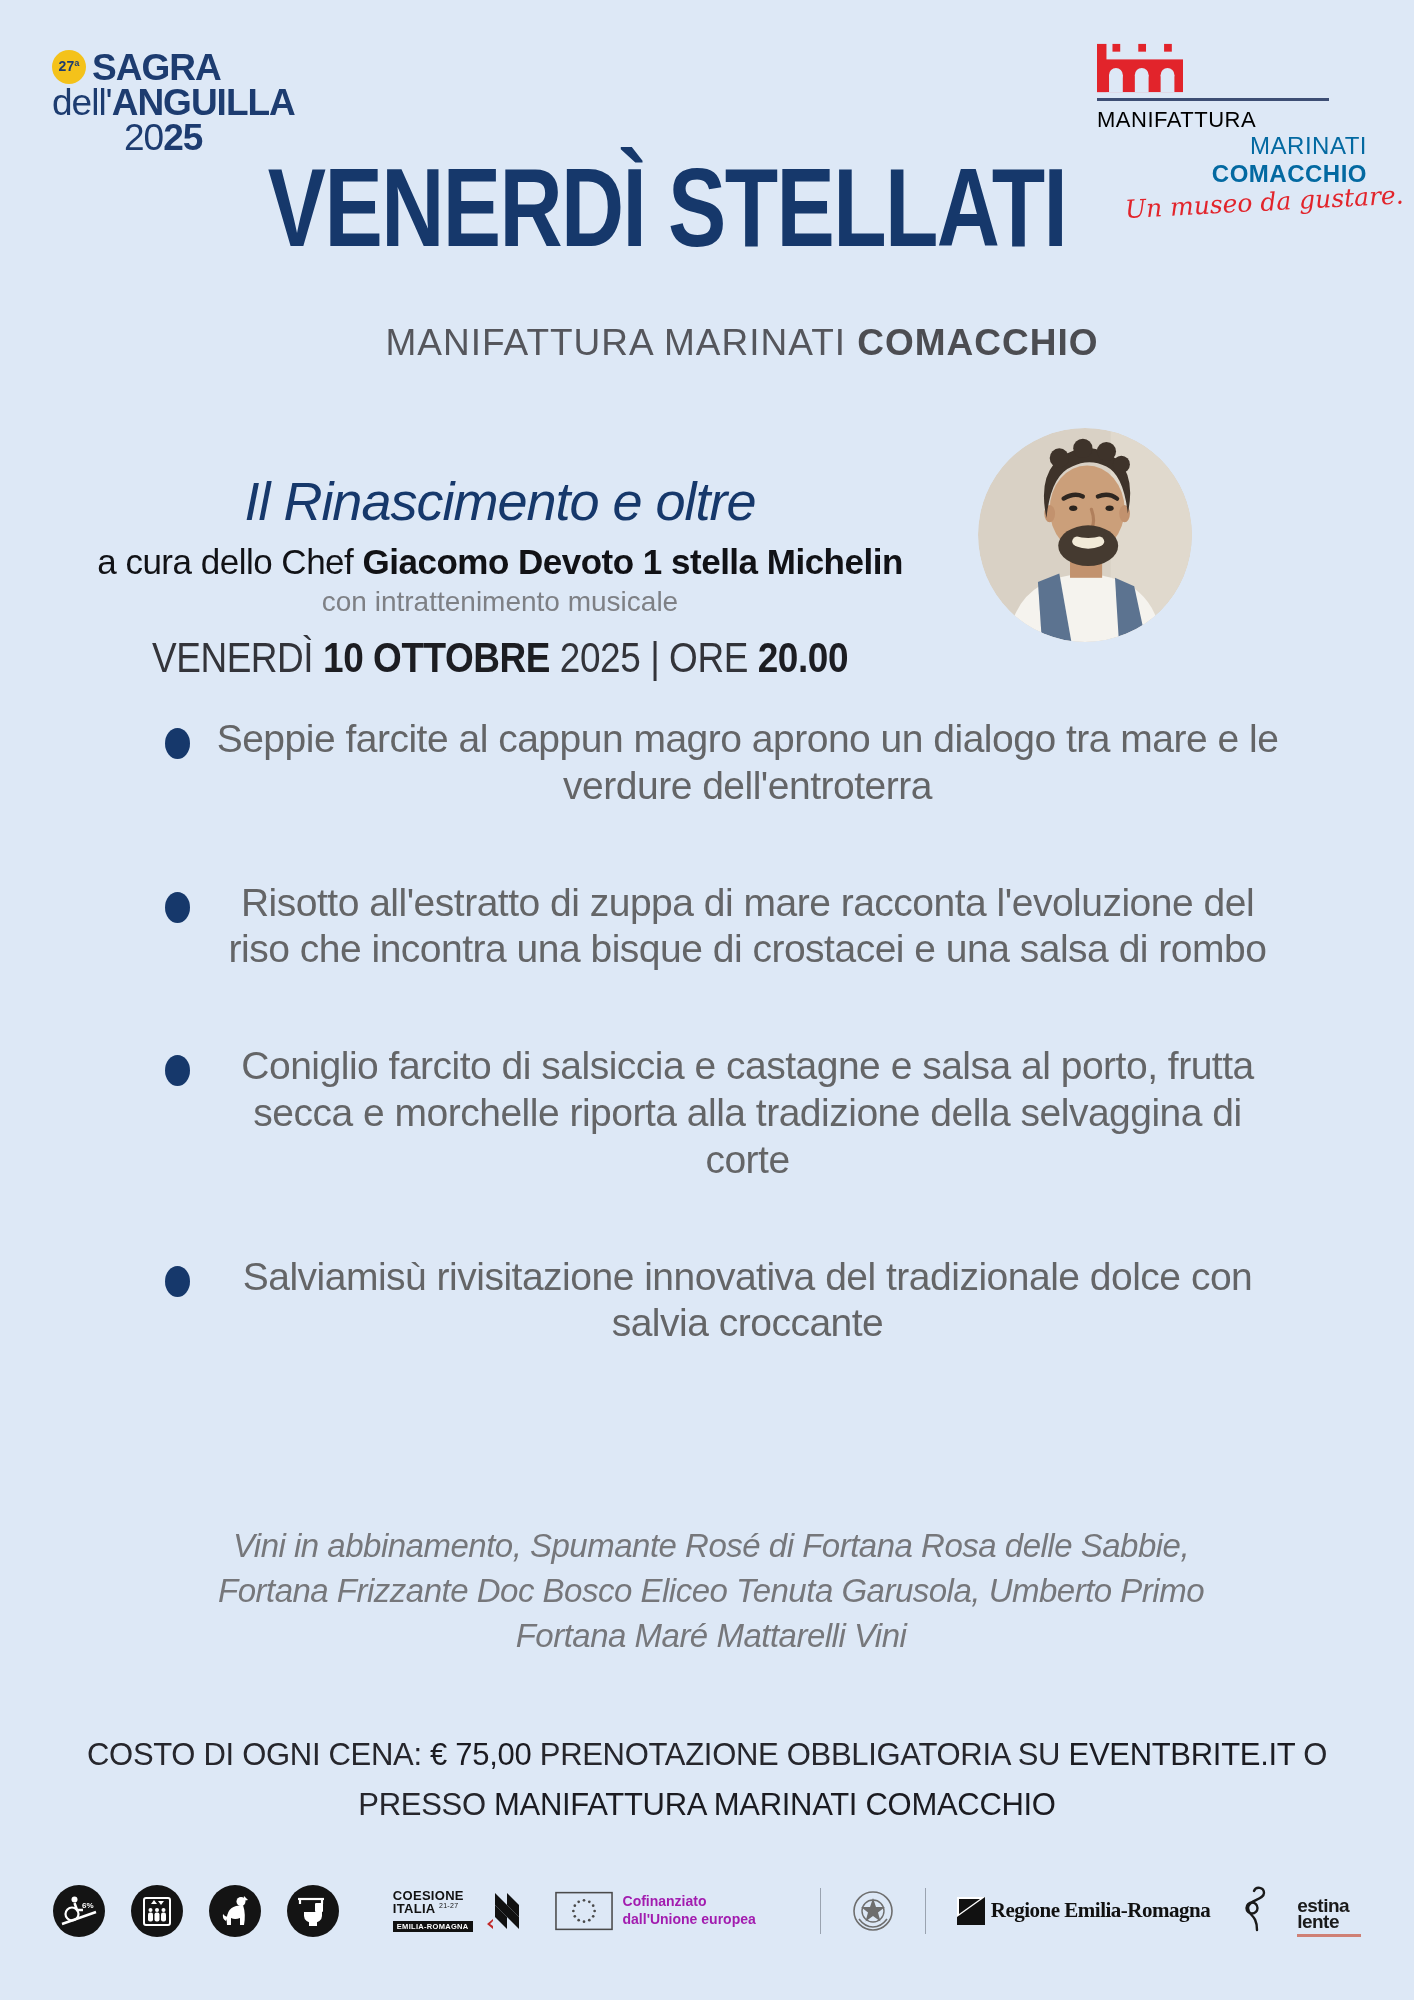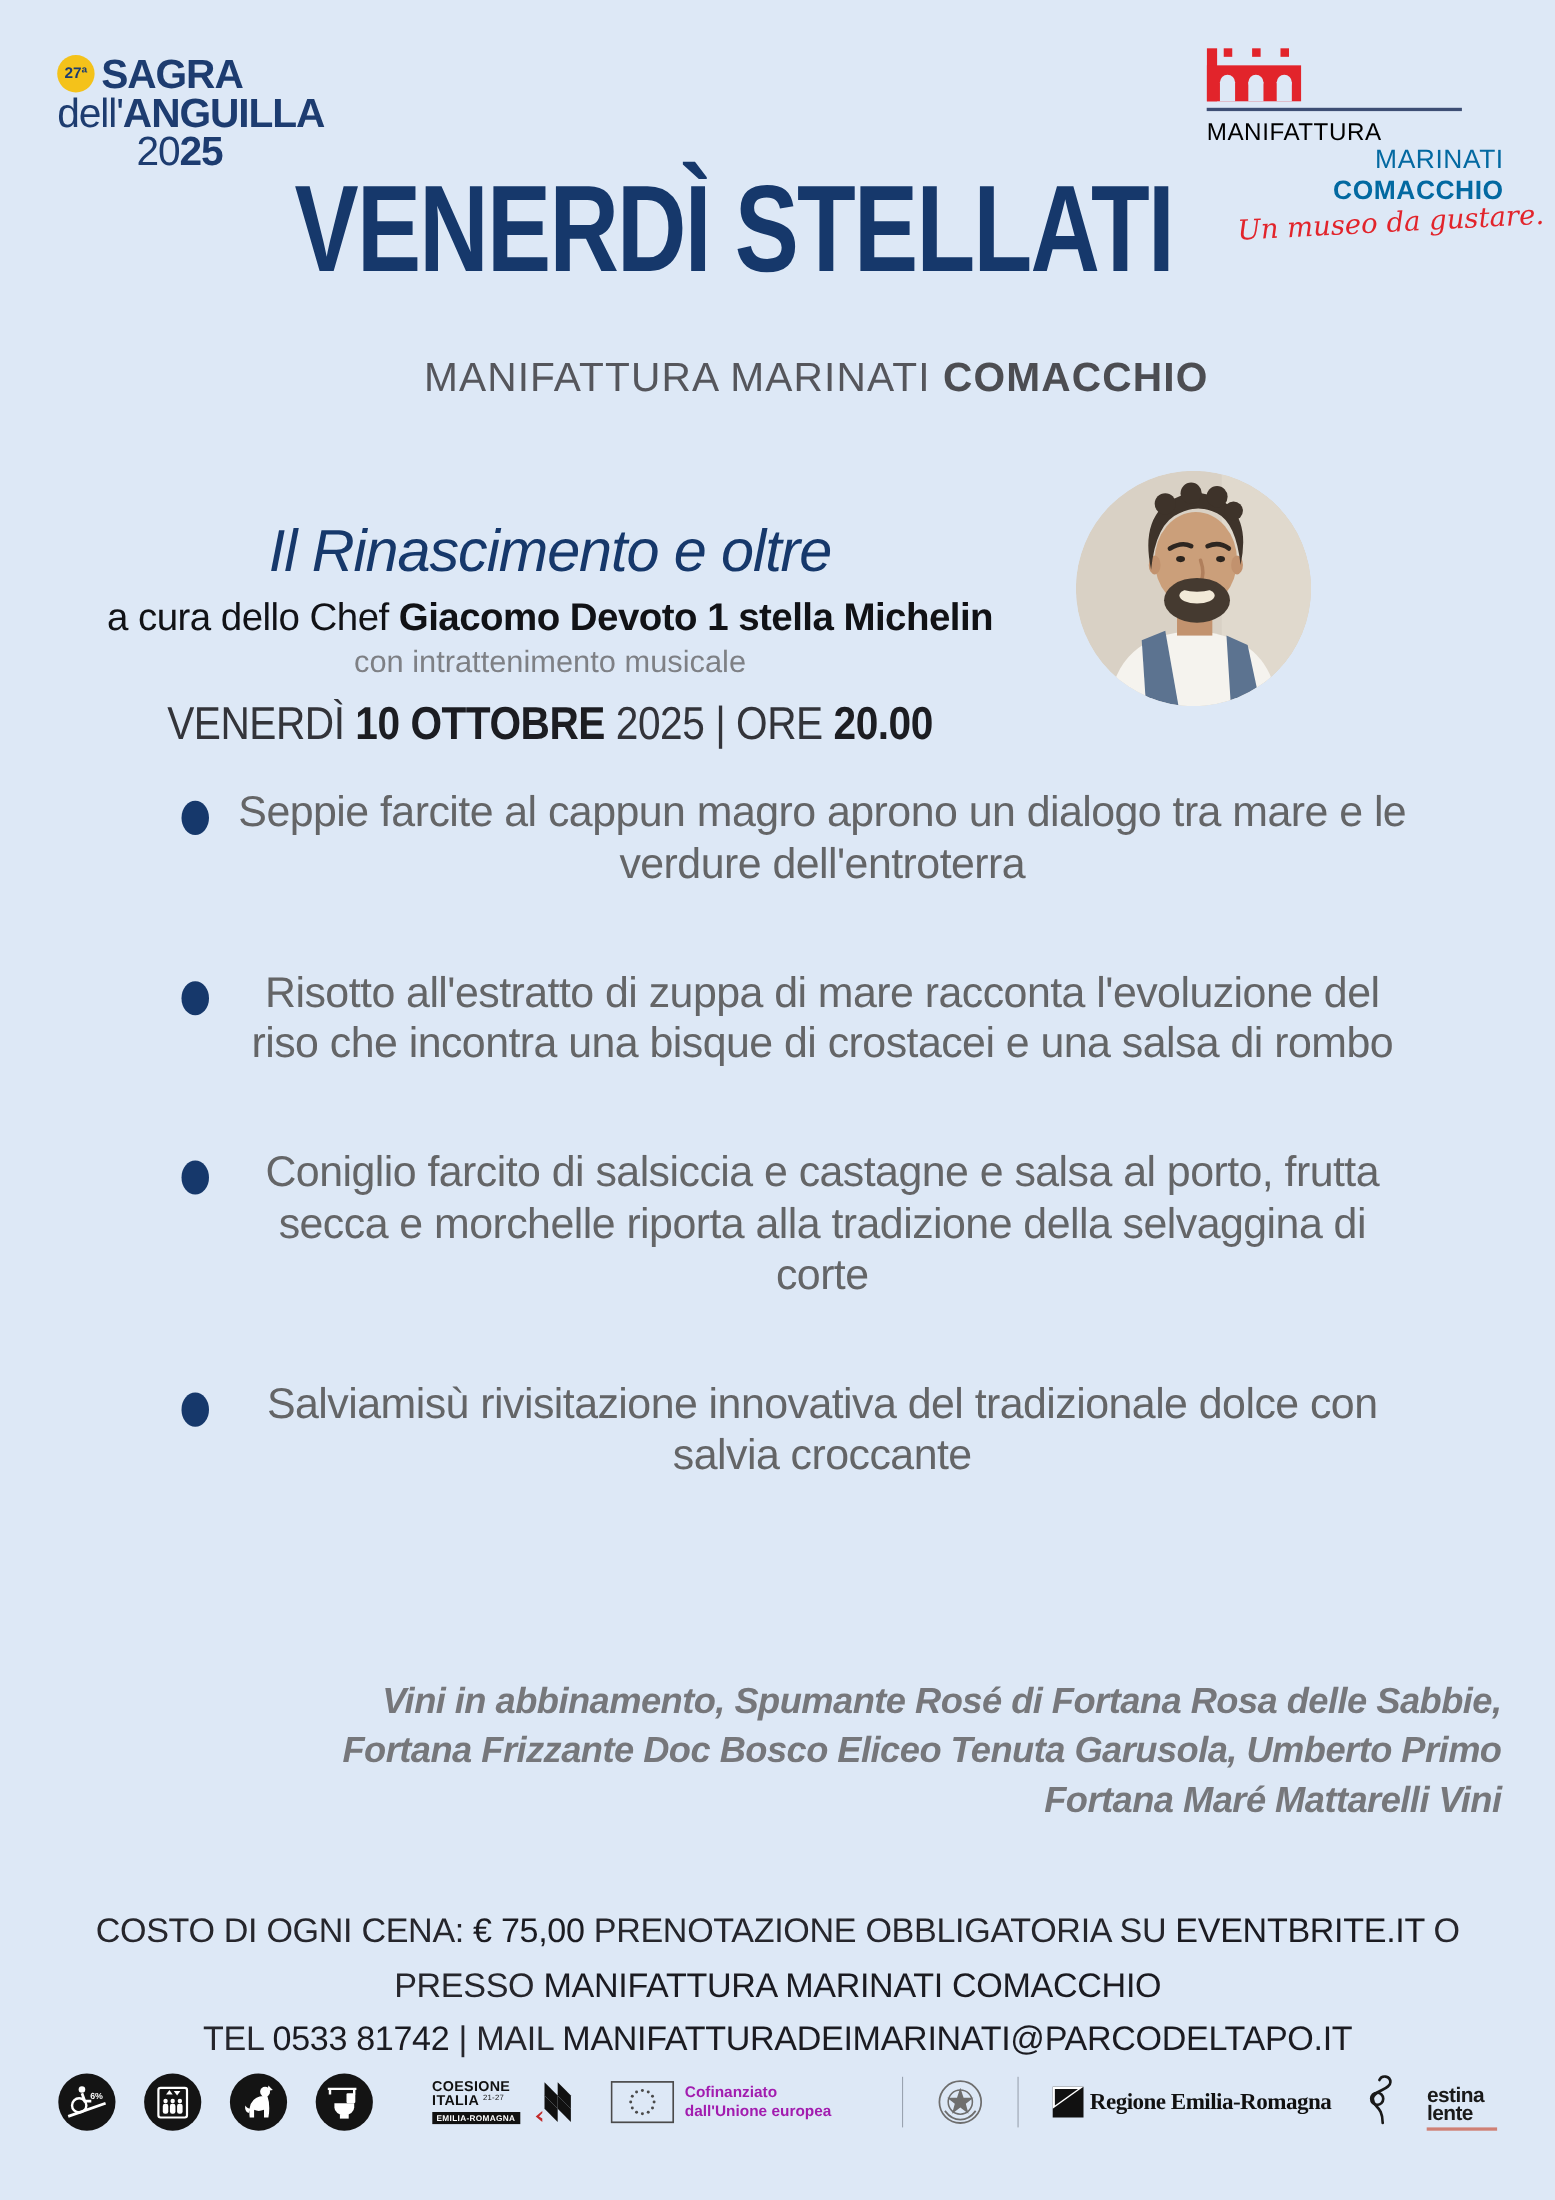--- a/index.html
+++ b/index.html
@@ -46,22 +46,22 @@
   .chef-photo{position:absolute;left:978px;top:428px;width:214px;height:214px;border-radius:50%;overflow:hidden;}
   .chef-photo svg{display:block;width:100%;height:100%;}
 
   
   .menu{position:absolute;left:135px;top:716px;width:1150px;}
   .menu-item{display:flex;margin-bottom:70px;}
   .menu-item .dot{flex:none;width:25px;height:31px;border-radius:50%;background:#16386b;margin:12px 20px 0 30px;}
   .menu-item .txt{flex:1;text-align:center;font-size:39px;line-height:1.2;color:#646567;letter-spacing:-0.5px;}
 
   
-  .wine{position:absolute;top:1523px;left:21px;width:1344px;text-align:right;
-     font-style:italic;font-size:33px;line-height:1.37;color:#76777b;letter-spacing:-0.5px;font-weight:bold;}
+  .wine{position:absolute;top:1523px;left:39px;width:1344px;text-align:center;
+     font-style:italic;font-size:33px;line-height:1.37;color:#76777b;letter-spacing:-0.5px;}
 
   
   .booking{position:absolute;top:1730px;left:35px;width:1344px;text-align:center;
      font-size:31px;line-height:1.6;color:#26262c;letter-spacing:-0.3px;}
   .booking b{font-weight:400;color:#1b1b21;}
 
   
   .footer{position:absolute;top:1884px;left:0;width:1414px;display:flex;align-items:center;justify-content:center;}
   .fi{flex:none;}
   .circle-ic{width:52px;height:52px;border-radius:50%;background:#141414;display:flex;
@@ -213,23 +213,20 @@
     <div>Fortana Maré Mattarelli Vini</div>
   </div>
 
   <div class="booking">
     <div>
       <span>COSTO DI OGNI CENA: </span><b>€ 75,00</b><span> PRENOTAZIONE OBBLIGATORIA SU </span><b>EVENTBRITE.IT</b><span> O</span>
     </div>
     <div>
       <span>PRESSO </span><b>MANIFATTURA MARINATI COMACCHIO</b>
     </div>
-    <div>
-      <span>TEL </span><b>0533 81742</b><span> | MAIL </span><b>MANIFATTURADEIMARINATI@PARCODELTAPO.IT</b>
-    </div>
   </div>
 
   <div class="footer">
 
     <div class="fi circle-ic">
       <svg viewBox="0 0 40 40">
         <line x1="3" y1="33" x2="37" y2="21" stroke="#fff" stroke-width="2.5"></line>
         <circle cx="13" cy="23" r="6.5" stroke="#fff" stroke-width="2.2" fill="none"></circle>
         <circle cx="15.5" cy="8.5" r="3" fill="#fff"></circle>
         <path d="M15.5,12 L18,19 L24,19" stroke="#fff" stroke-width="2.5" fill="none"></path>

